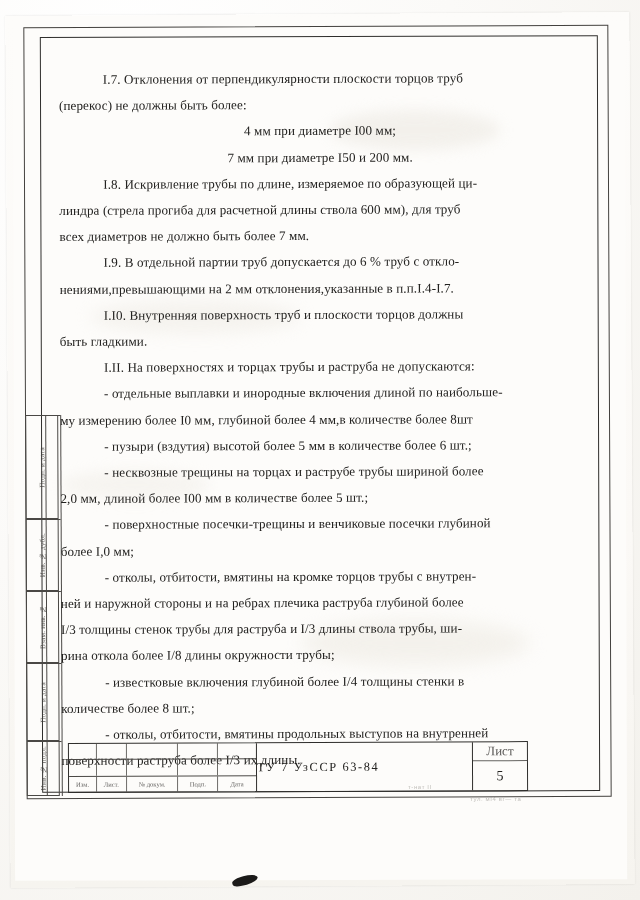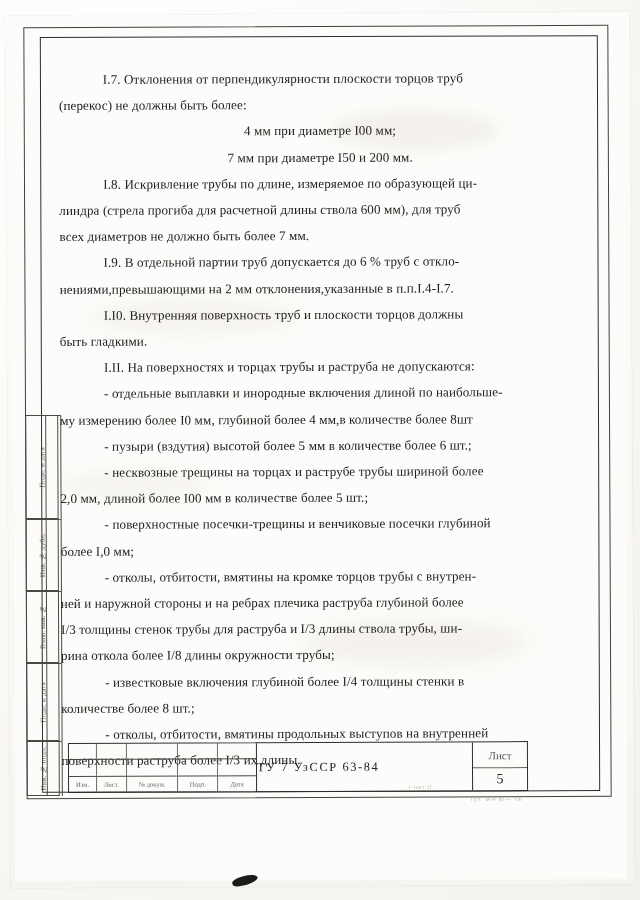--- a/index.html
+++ b/index.html
@@ -123,23 +123,23 @@
     border-right:1.5px solid #2f2e2c;box-sizing:border-box;
   }
   .tb-mid span{
     font-size:12.4px;color:#232220;letter-spacing:1.6px;
     font-family:"Liberation Serif", serif;
   }
   .tb-right{
     width:54px;display:flex;flex-direction:column;box-sizing:border-box;
   }
   .tb-r-top{
-    height:26px;display:flex;align-items:center;justify-content:center;
+    height:19px;display:flex;align-items:center;justify-content:center;
     border-bottom:1.1px solid #4a4845;box-sizing:border-box;
-    font-size:11px;color:#3b3937;opacity:.85;
+    font-size:13px;color:#3b3937;opacity:.85;
   }
   .tb-r-bot{
     flex:1;display:flex;align-items:center;justify-content:center;
     font-size:14px;color:#232220;
   }
 
   
   .faint{
     position:absolute;font-size:6px;color:#8f8c86;opacity:.55;white-space:nowrap;
     font-family:"Liberation Sans", sans-serif;letter-spacing:.6px;

